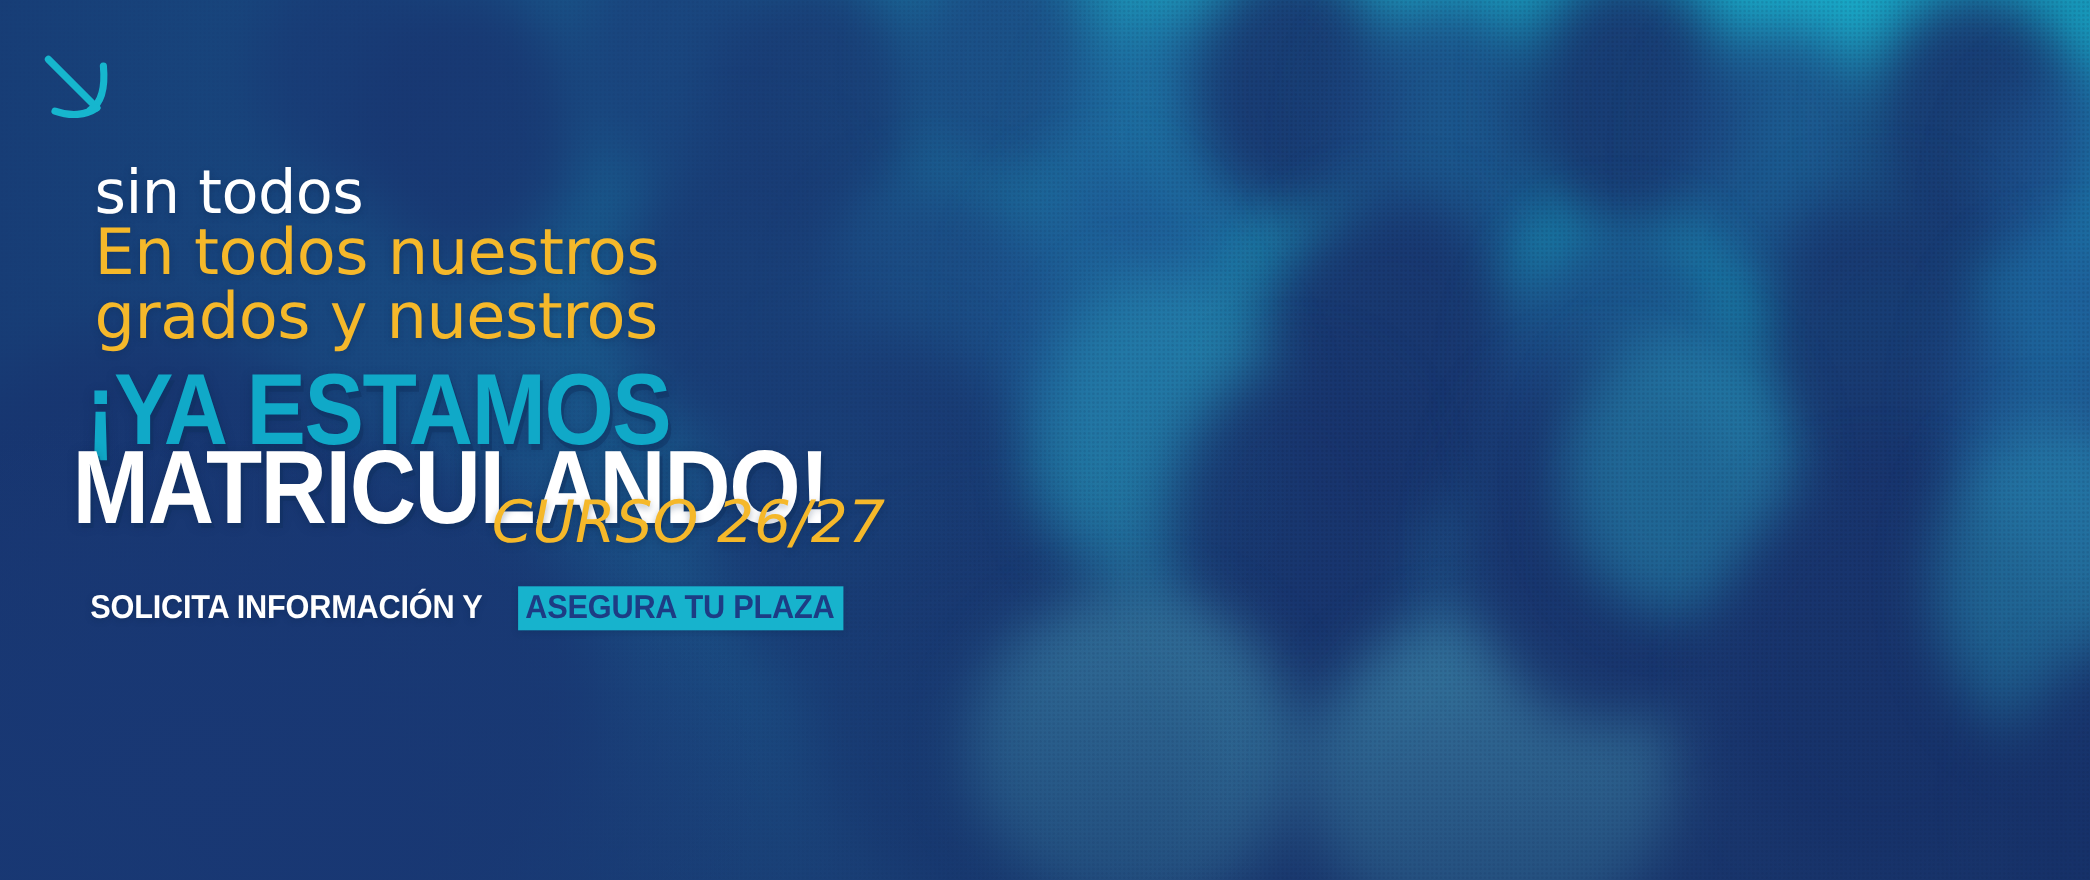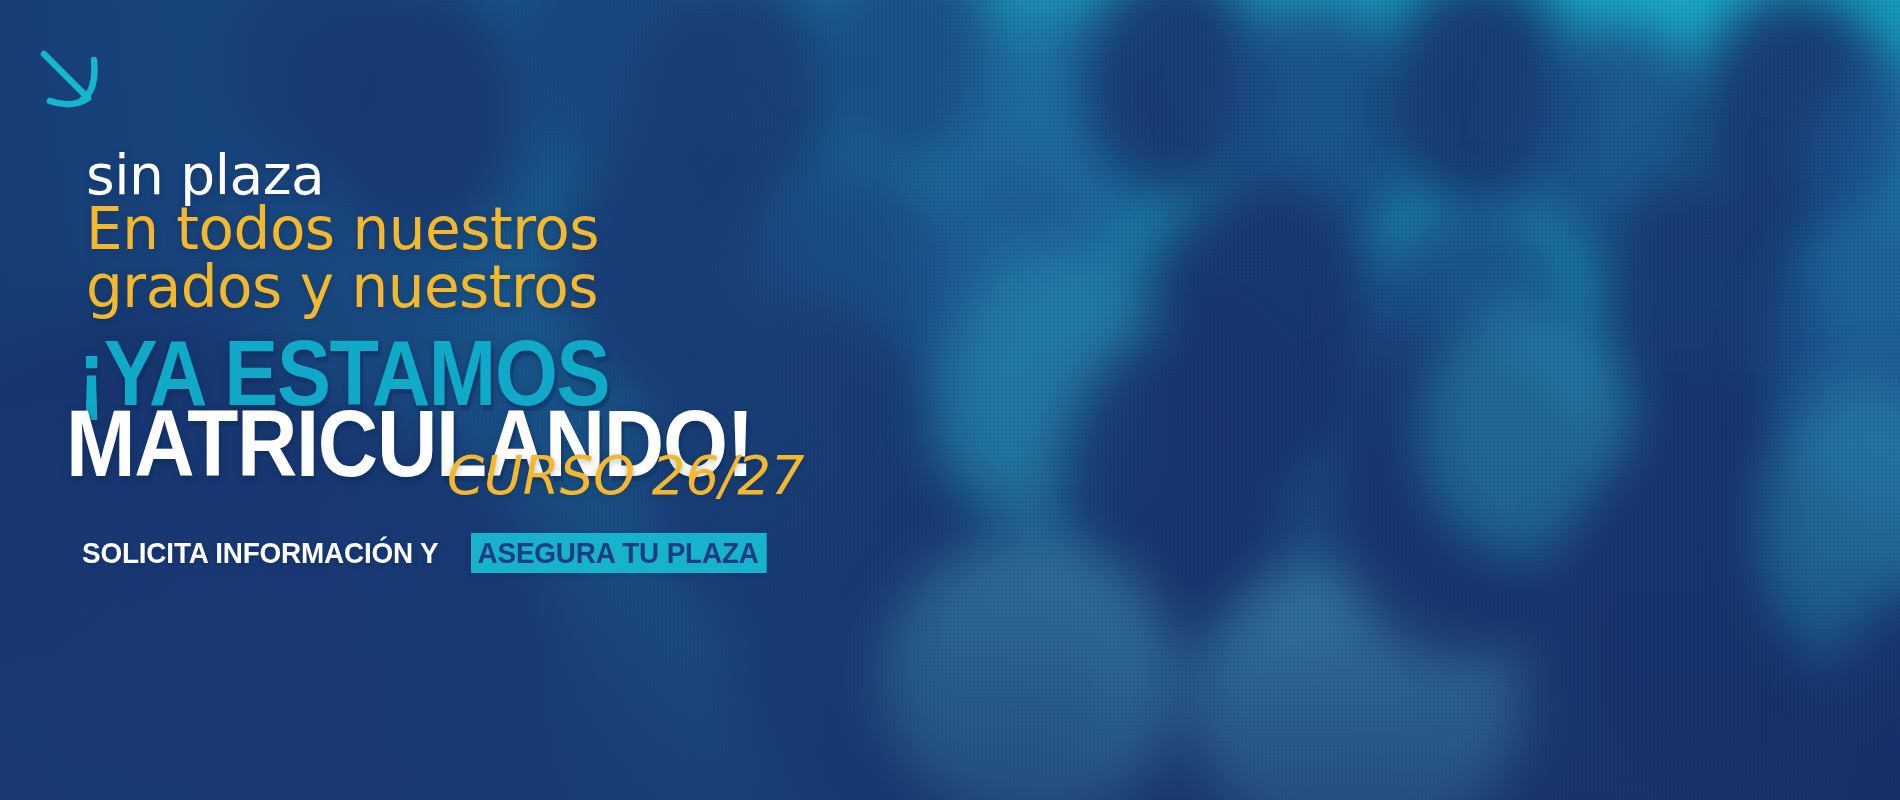--- a/index.html
+++ b/index.html
@@ -229,21 +229,21 @@
   </div>
 
   <div class="copy">
 
     <svg class="arrow-icon" viewBox="0 0 74 74" fill="none">
       <path d="M6 6 L50 50" stroke="#16b6ce" stroke-width="6.5" stroke-linecap="round"></path>
       <path d="M56 12 C58 34, 54 46, 44 52" stroke="#16b6ce" stroke-width="6.5" stroke-linecap="round" fill="none"></path>
       <path d="M12 53 C26 58, 40 57, 50 50" stroke="#16b6ce" stroke-width="6.5" stroke-linecap="round" fill="none"></path>
     </svg>
 
-    <div class="line-kicker k3">sin plaza</div>
+    <div class="line-kicker k3">sin todos</div>
 
     <div class="line-sub s1">En todos nuestros</div>
     <div class="line-sub s2">grados y nuestros</div>
 
     <div class="line-head head-cyan">¡YA ESTAMOS</div>
     <div class="line-head head-white">MATRICULANDO!</div>
 
     <div class="line-course">CURSO 26/27</div>
 
     <div class="cta-row">

